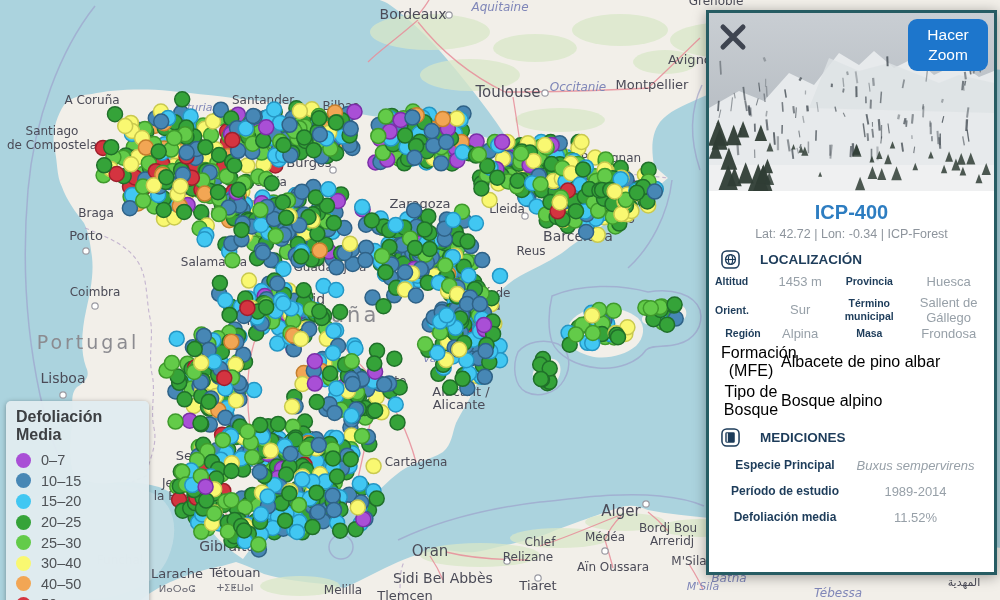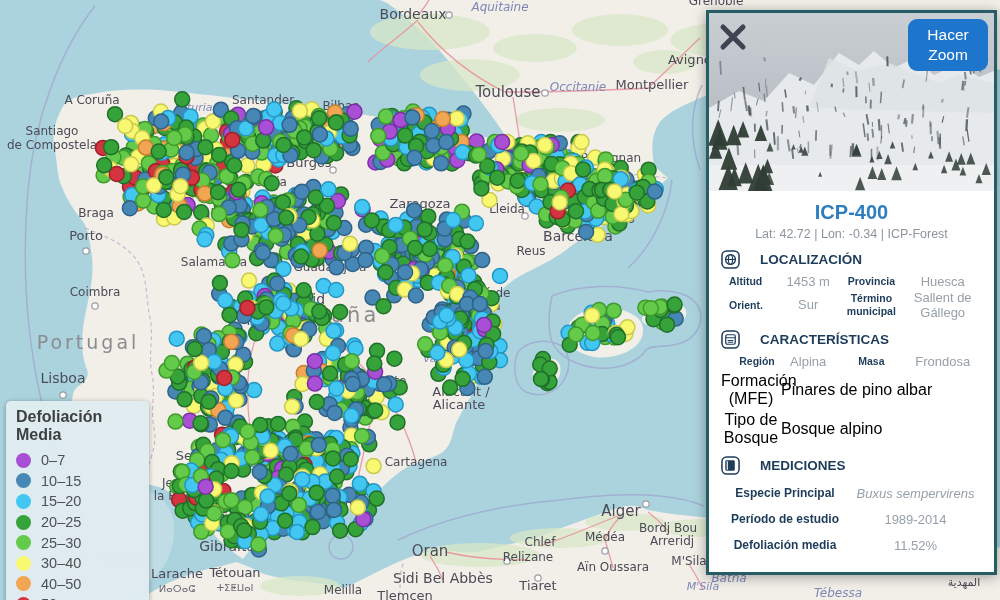--- a/index.html
+++ b/index.html
@@ -31,22 +31,22 @@
   .photo{position:relative;height:178px;background:linear-gradient(#c9ced3,#b9bfc5 55%,#c6cace);overflow:hidden;}
   .close-btn{position:absolute;left:8px;top:8px;width:32px;height:32px;background:none;border:none;padding:0;cursor:pointer;}
   .zoom-btn{position:absolute;right:6px;top:6px;width:80px;background:var(--accent);
             border:none;border-radius:9px;color:#fff;font-family:"Liberation Sans",sans-serif;
             font-size:15.5px;line-height:1.3;padding:6px 4px;cursor:pointer;}
   .site-title{text-align:center;color:var(--title-blue);font-size:20px;font-weight:bold;margin:10px 0 3px 0;}
   .site-sub{text-align:center;color:#8d949c;font-size:12.5px;margin:0 0 6px 0;}
   .sec-head{display:flex;align-items:center;gap:20px;margin:9px 12px 5px 12px;
             color:#1d3c5a;font-weight:bold;font-size:13.5px;}
   .sec-head svg{flex:0 0 auto;}
-  .grid4{display:grid;grid-template-columns:56px 1fr 80px 1.35fr;margin:0 20px;
-         align-items:center;}
+  .grid4{display:grid;grid-template-columns:56px 1fr 80px 1.35fr;margin:0 6px;
+         align-items:center;row-gap:5px;}
   .grid4 .lbl,.gridrow .lbl{font-size:10.5px;font-weight:bold;color:#1d3c5a;line-height:1.25;}
   .grid4 .val,.gridrow .val{font-size:13px;color:#97a0a8;text-align:center;line-height:1.2;}
   .rowspan{display:grid;grid-template-columns:60px 1fr;margin:3px 12px 0 12px;align-items:center;}
   .gridrow{display:grid;grid-template-columns:128px 1fr;margin:0 12px;align-items:center;height:26px;}
   .val.em{font-style:italic;}
 </style>
 </head>
 <body>
 
 <div id="stage">
@@ -2306,37 +2306,29 @@
       <span class="lbl">Altitud</span>
       <span class="val">1453 m</span>
       <span class="lbl" style="text-align:center">Provincia</span>
       <span class="val">Huesca</span>
       <span class="lbl">Orient.</span>
       <span class="val">Sur</span>
       <span class="lbl" style="text-align:center">Término municipal</span>
       <span class="val">Sallent de Gállego</span>
     </div>
 
-    <div class="sec-head">
-      <svg width="19" height="19" viewBox="0 0 20 20">
-        <rect x="1" y="1" width="18" height="18" rx="5" fill="none" stroke="#1d3c5a" stroke-width="1.6"></rect>
-        <rect x="5" y="5" width="10" height="10" rx="1.5" fill="none" stroke="#1d3c5a" stroke-width="1.3"></rect>
-        <path d="M5 8.2 H15 M7 11 H13 M7 13 H13" stroke="#1d3c5a" stroke-width="1.1"></path>
-      </svg>
-      <span>CARACTERÍSTICAS</span>
-    </div>
     <div class="grid4">
       <span class="lbl" style="text-align:center">Región</span>
       <span class="val">Alpina</span>
       <span class="lbl" style="text-align:center">Masa</span>
       <span class="val">Frondosa</span>
     </div>
     <div class="rowspan">
       <span class="lbl" style="text-align:center">Formación (MFE)</span>
-      <span class="val">Pinares de pino albar</span>
+      <span class="val">Albacete de pino albar</span>
     </div>
     <div class="rowspan">
       <span class="lbl" style="text-align:center">Tipo de Bosque</span>
       <span class="val">Bosque alpino</span>
     </div>
 
     <div class="sec-head">
       <svg width="19" height="19" viewBox="0 0 20 20">
         <rect x="1" y="1" width="18" height="18" rx="5" fill="none" stroke="#1d3c5a" stroke-width="1.6"></rect>
         <path d="M6 4.5 h7.2 a1.3 1.3 0 0 1 1.3 1.3 v8.4 a1.3 1.3 0 0 1 -1.3 1.3 H6 a1.5 1.5 0 0 1 -1.5 -1.5 v-8 A1.5 1.5 0 0 1 6 4.5 Z" fill="#1d3c5a"></path>

